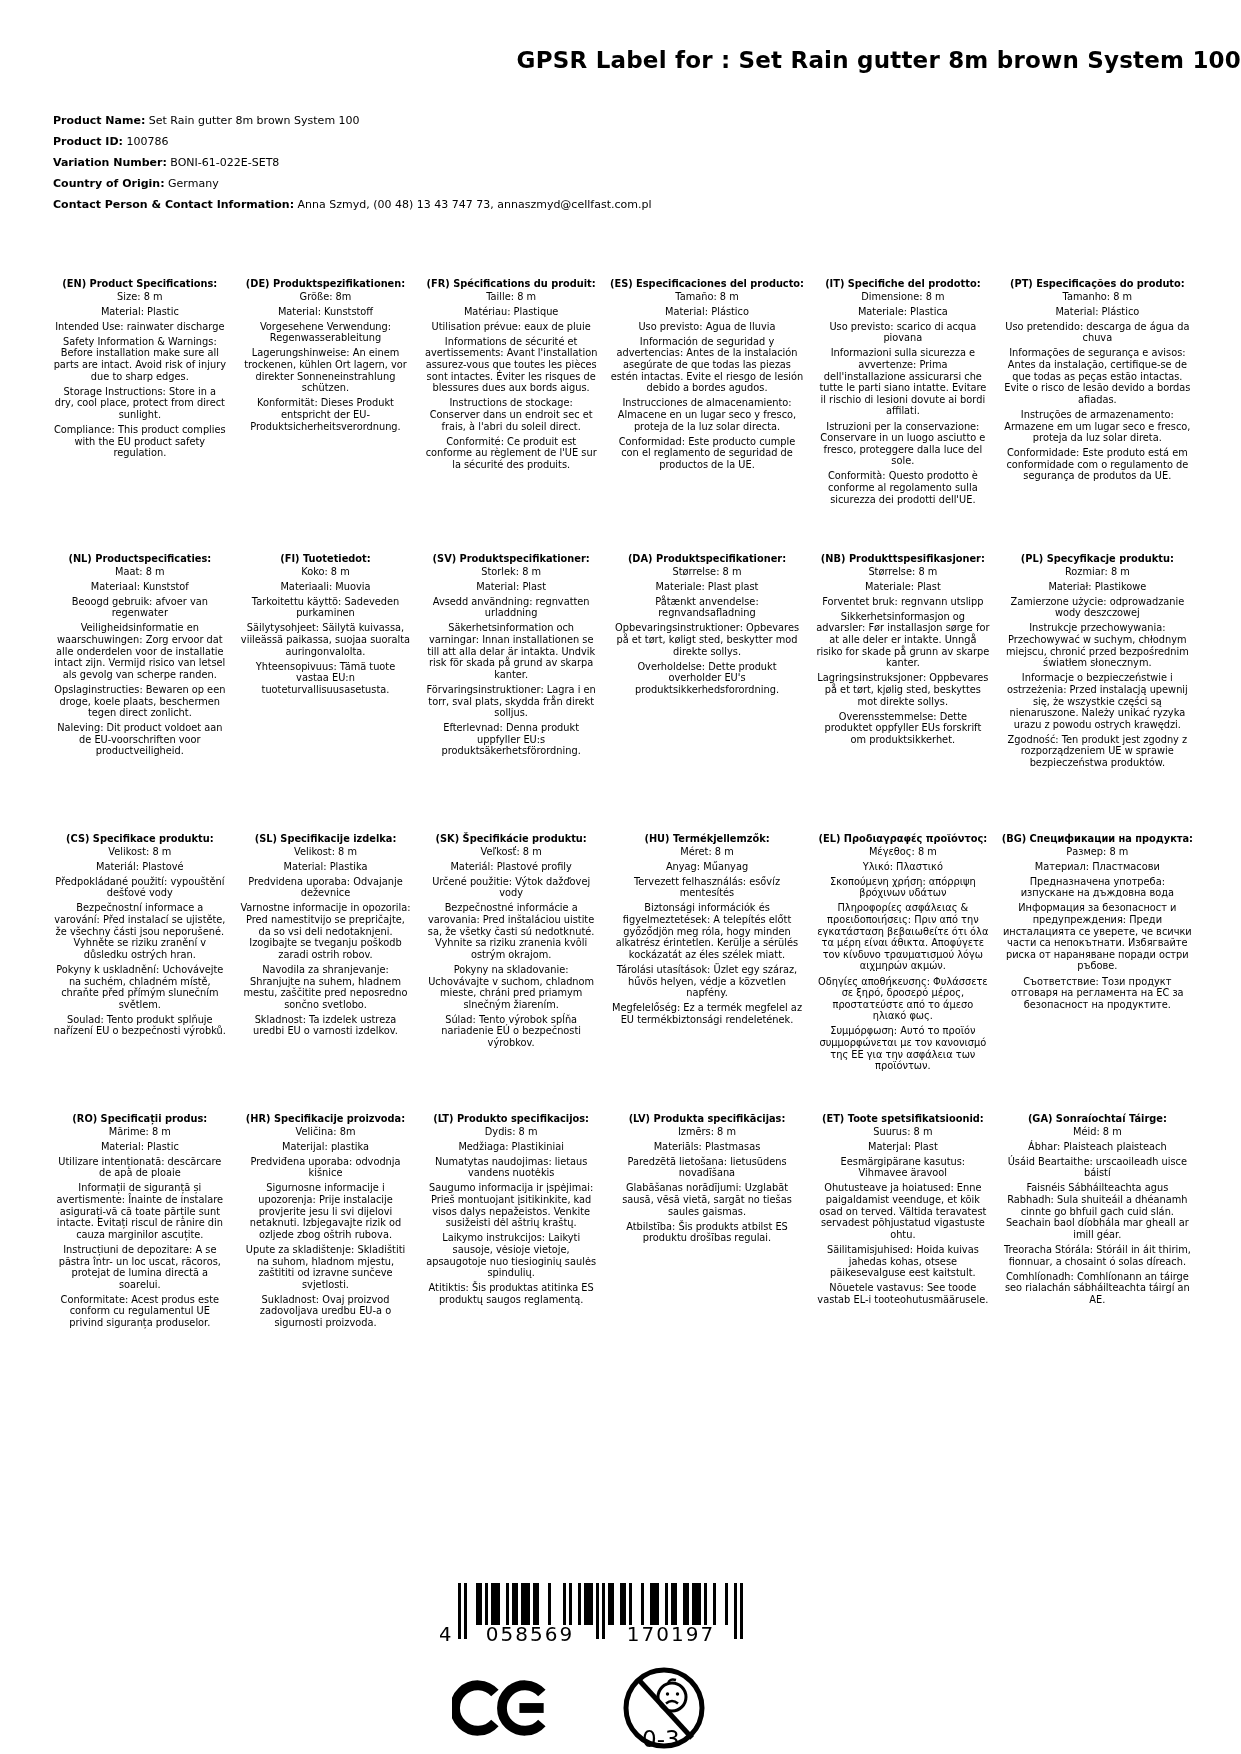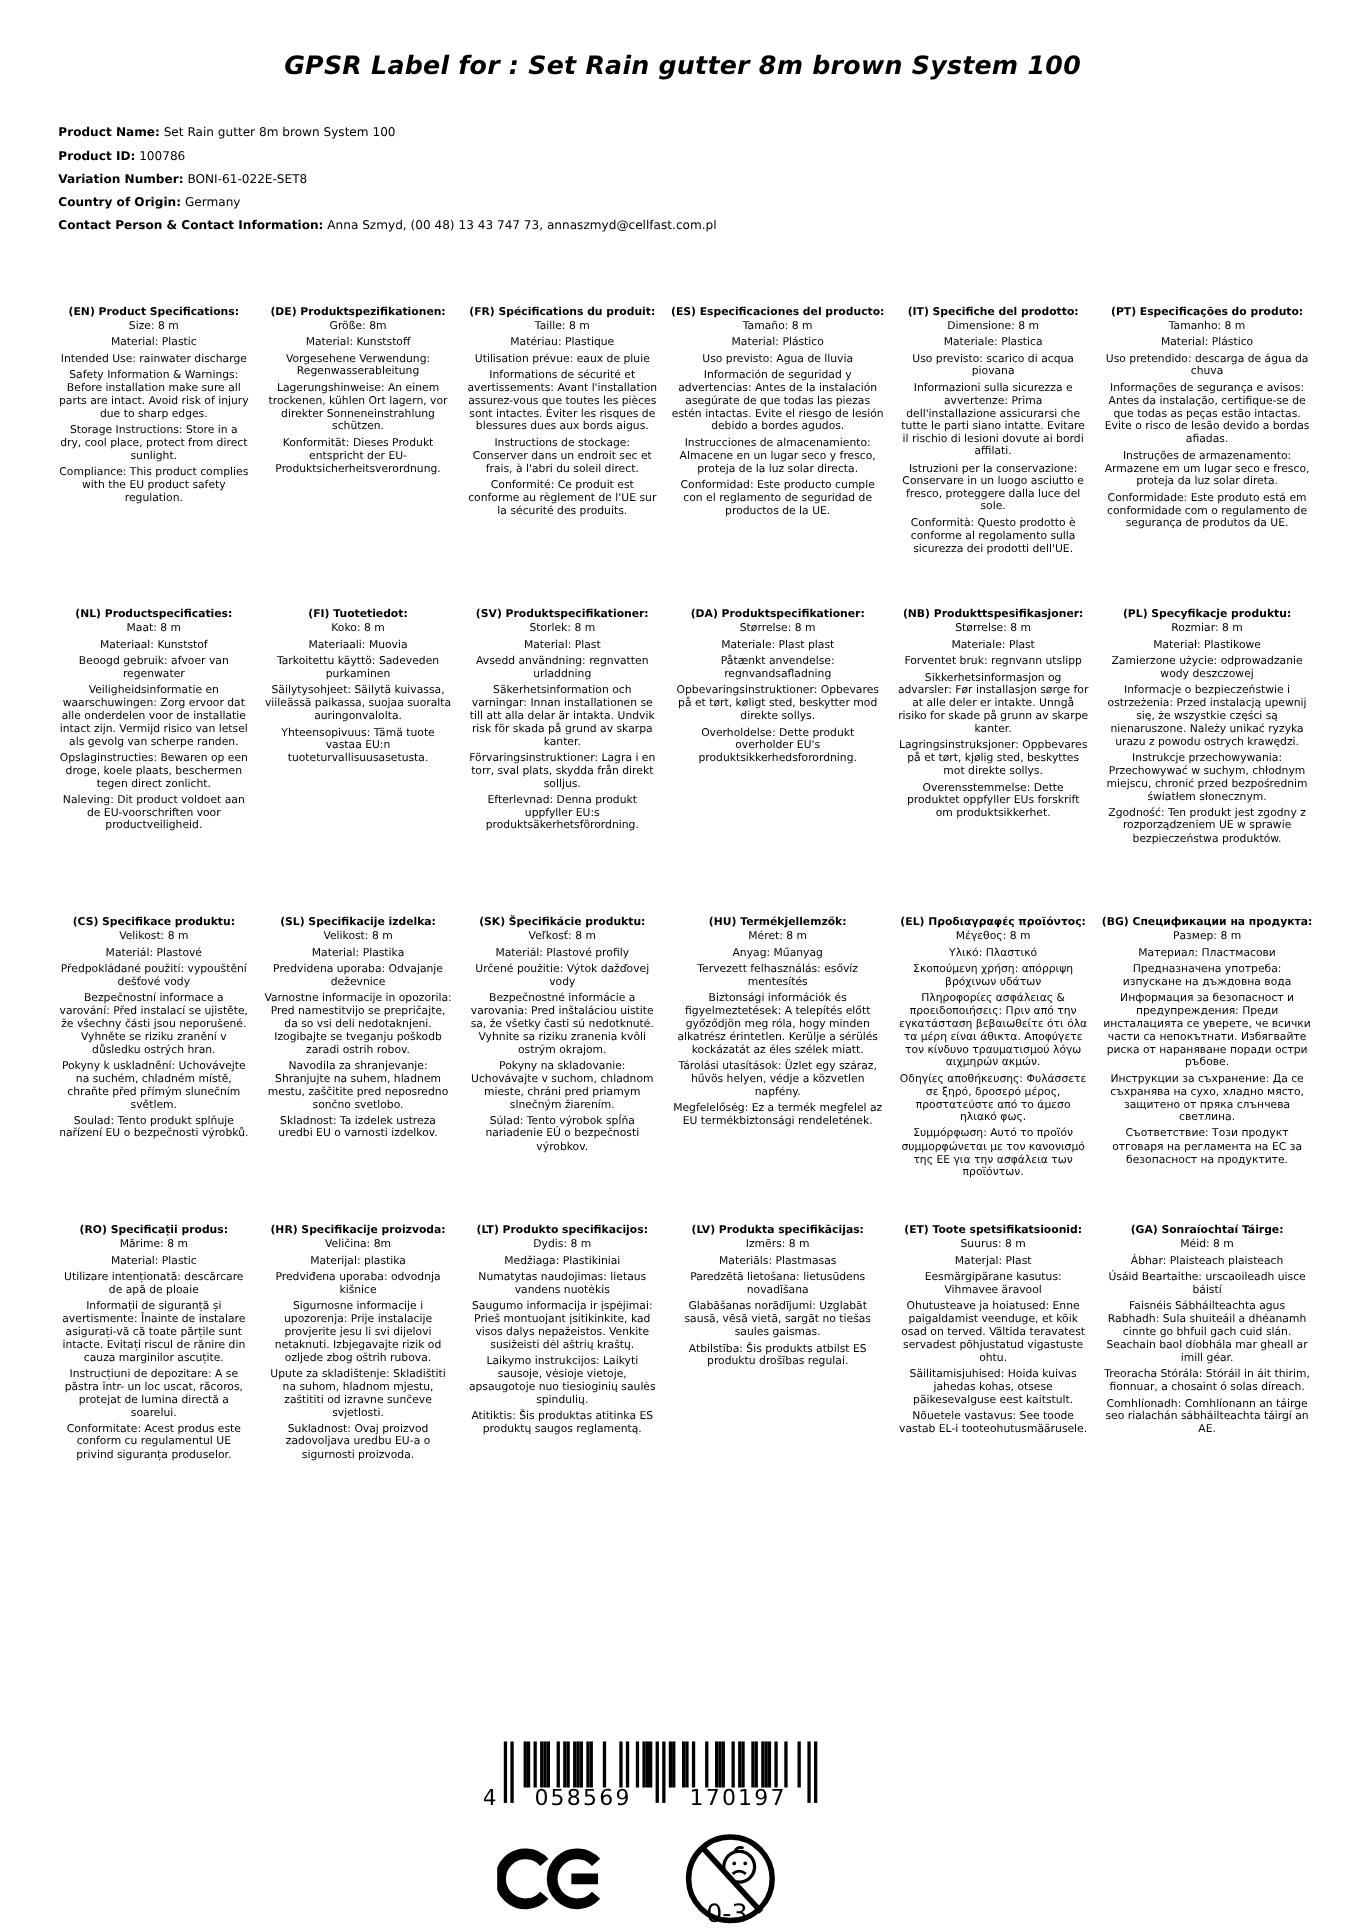--- a/index.html
+++ b/index.html
@@ -1,23 +1,22 @@
 <!DOCTYPE html>
 <html><head>
 <meta charset="utf-8">
 <style>
   html,body{margin:0;padding:0;}
   body{
     width:1241px;height:1754px;background:#ffffff;color:#000;
     font-family:"DejaVu Sans",sans-serif;position:relative;overflow:hidden;
   }
   .title{
-    text-align:center;font-size:23px;font-weight:bold;margin:47px 0 0 0;
+    text-align:right;font-size:23px;font-weight:bold;margin:47px 0 0 0;
     letter-spacing:.2px;
-    font-style:italic;
   }
   .product-info{margin:37px 0 0 53px;font-size:11px;line-height:21px;}
   .pi-label{font-weight:bold;}
   .spec-grid{
     position:absolute;top:278px;left:53px;width:1140px;
     display:grid;grid-template-columns:repeat(6,1fr);column-gap:12px;
     grid-template-rows:275px 280px 280px auto;
     text-align:center;
   }
   .spec-cell{font-size:9.8px;line-height:11.6px;}
@@ -139,22 +138,22 @@
         <p class="spec-line">Forventet bruk: regnvann utslipp</p>
         <p class="spec-line">Sikkerhetsinformasjon og advarsler: Før installasjon sørge for at alle deler er intakte. Unngå risiko for skade på grunn av skarpe kanter.</p>
         <p class="spec-line">Lagringsinstruksjoner: Oppbevares på et tørt, kjølig sted, beskyttes mot direkte sollys.</p>
         <p class="spec-line">Overensstemmelse: Dette produktet oppfyller EUs forskrift om produktsikkerhet.</p>
       </div>
       <div class="spec-cell">
         <div class="spec-header">(PL) Specyfikacje produktu:</div>
         <p class="spec-line">Rozmiar: 8 m</p>
         <p class="spec-line">Materiał: Plastikowe</p>
         <p class="spec-line">Zamierzone użycie: odprowadzanie wody deszczowej</p>
+        <p class="spec-line">Instrukcje przechowywania: Przechowywać w suchym, chłodnym miejscu, chronić przed bezpośrednim światłem słonecznym.</p>
         <p class="spec-line">Informacje o bezpieczeństwie i ostrzeżenia: Przed instalacją upewnij się, że wszystkie części są nienaruszone. Należy unikać ryzyka urazu z powodu ostrych krawędzi.</p>
-        <p class="spec-line">Instrukcje przechowywania: Przechowywać w suchym, chłodnym miejscu, chronić przed bezpośrednim światłem słonecznym.</p>
         <p class="spec-line">Zgodność: Ten produkt jest zgodny z rozporządzeniem UE w sprawie bezpieczeństwa produktów.</p>
       </div>
       <div class="spec-cell">
         <div class="spec-header">(CS) Specifikace produktu:</div>
         <p class="spec-line">Velikost: 8 m</p>
         <p class="spec-line">Materiál: Plastové</p>
         <p class="spec-line">Předpokládané použití: vypouštění dešťové vody</p>
         <p class="spec-line">Bezpečnostní informace a varování: Před instalací se ujistěte, že všechny části jsou neporušené. Vyhněte se riziku zranění v důsledku ostrých hran.</p>
         <p class="spec-line">Pokyny k uskladnění: Uchovávejte na suchém, chladném místě, chraňte před přímým slunečním světlem.</p>
         <p class="spec-line">Soulad: Tento produkt splňuje nařízení EU o bezpečnosti výrobků.</p>
@@ -194,21 +193,20 @@
         <p class="spec-line">Πληροφορίες ασφάλειας &amp; προειδοποιήσεις: Πριν από την εγκατάσταση βεβαιωθείτε ότι όλα τα μέρη είναι άθικτα. Αποφύγετε τον κίνδυνο τραυματισμού λόγω αιχμηρών ακμών.</p>
         <p class="spec-line">Οδηγίες αποθήκευσης: Φυλάσσετε σε ξηρό, δροσερό μέρος, προστατεύστε από το άμεσο ηλιακό φως.</p>
         <p class="spec-line">Συμμόρφωση: Αυτό το προϊόν συμμορφώνεται με τον κανονισμό της ΕΕ για την ασφάλεια των προϊόντων.</p>
       </div>
       <div class="spec-cell">
         <div class="spec-header">(BG) Спецификации на продукта:</div>
         <p class="spec-line">Размер: 8 m</p>
         <p class="spec-line">Материал: Пластмасови</p>
         <p class="spec-line">Предназначена употреба: изпускане на дъждовна вода</p>
         <p class="spec-line">Информация за безопасност и предупреждения: Преди инсталацията се уверете, че всички части са непокътнати. Избягвайте риска от нараняване поради остри ръбове.</p>
-        <p class="spec-line">Инструкции за съхранение: Да се съхранява на сухо, хладно място, защитено от пряка слънчева светлина.</p>
         <p class="spec-line">Съответствие: Този продукт отговаря на регламента на ЕС за безопасност на продуктите.</p>
       </div>
       <div class="spec-cell">
         <div class="spec-header">(RO) Specificații produs:</div>
         <p class="spec-line">Mărime: 8 m</p>
         <p class="spec-line">Material: Plastic</p>
         <p class="spec-line">Utilizare intenționată: descărcare de apă de ploaie</p>
         <p class="spec-line">Informații de siguranță și avertismente: Înainte de instalare asigurați-vă că toate părțile sunt intacte. Evitați riscul de rănire din cauza marginilor ascuțite.</p>
         <p class="spec-line">Instrucțiuni de depozitare: A se păstra într- un loc uscat, răcoros, protejat de lumina directă a soarelui.</p>
         <p class="spec-line">Conformitate: Acest produs este conform cu regulamentul UE privind siguranța produselor.</p>

